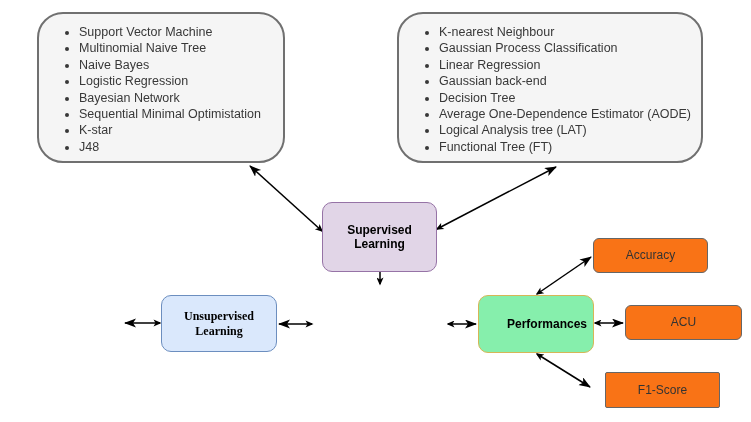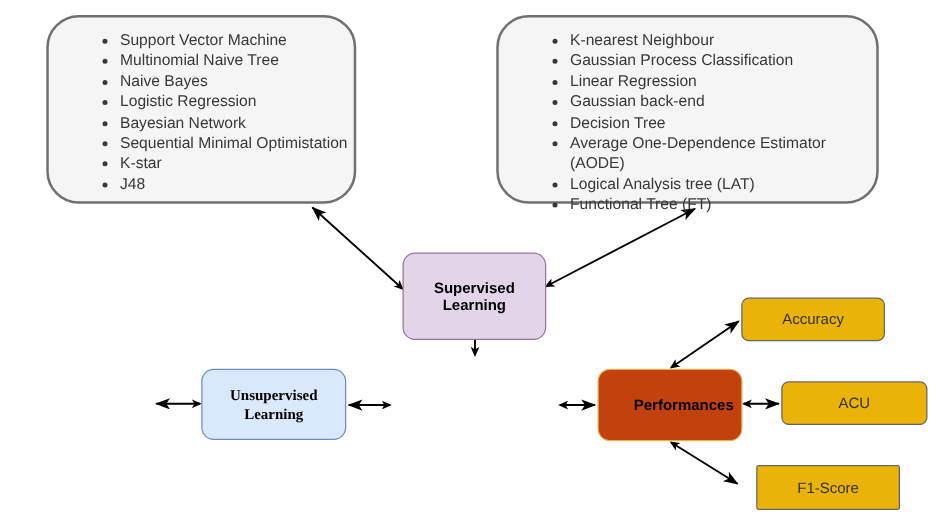--- a/index.html
+++ b/index.html
@@ -31,37 +31,37 @@
   .list-box {
     border-width: 2px;
     border-color: #707070;
     border-radius: 26px;
     background: #f5f5f5;
     justify-content: flex-start;
     align-items: flex-start;
   }
   .list-box ul {
     margin: 10px 0 0 0;
-    padding-left: 57px;
+    padding-left: 40px;
     list-style: disc;
     color: #383838;
     font-size: 12.5px;
     line-height: 16.4px;
     text-align: left;
   }
   .color-box {
     border-width: 1.5px;
     font-weight: bold;
     line-height: 14.5px;
     padding: 2px 6px;
   }
   .gray-box {
     border-width: 1.5px;
     border-color: #666666;
-    background: #eab308;
+    background: #f97316;
     color: #333333;
     line-height: 15px;
     padding: 16px 6px;
     align-items: center;
   }
   #node-supervised   { left:322px; top:202px; width:115px; height:70px; border-radius:10px; }
   #node-mla          { left:313px; top:285px; width:134px; height:77px; border-radius:14px; }
   #node-unsupervised { left:161px; top:295px; width:116px; height:57px; border-radius:10px;font-family:Liberation Serif, serif; }
   #node-performances { left:478px; top:295px; width:116px; height:58px; border-radius:10px; }
   #node-lda          { left:10px;  top:294px; width:113px; height:58px; border-radius:8px; }
@@ -124,21 +124,21 @@
 
   <div id="node-supervised" class="node color-box" style="background: rgb(225, 213, 231); border-color: rgb(150, 115, 166);">
     <span>Supervised Learning</span>
   </div>
 
 
   <div id="node-unsupervised" class="node color-box" style="background: rgb(218, 232, 252); border-color: rgb(108, 142, 191);">
     <span>Unsupervised Learning</span>
   </div>
 
-  <div id="node-performances" class="node color-box" style="background: #c2410c; border-color: rgb(214, 182, 86); padding-left: 28px;">
+  <div id="node-performances" class="node color-box" style="background: #86efac; border-color: rgb(214, 182, 86); padding-left: 28px;">
     <span>Performances</span>
   </div>
 
 
   <div id="node-accuracy" class="node gray-box">
     <span>Accuracy</span>
   </div>
 
   <div id="node-acu" class="node gray-box">
     <span>ACU</span>

